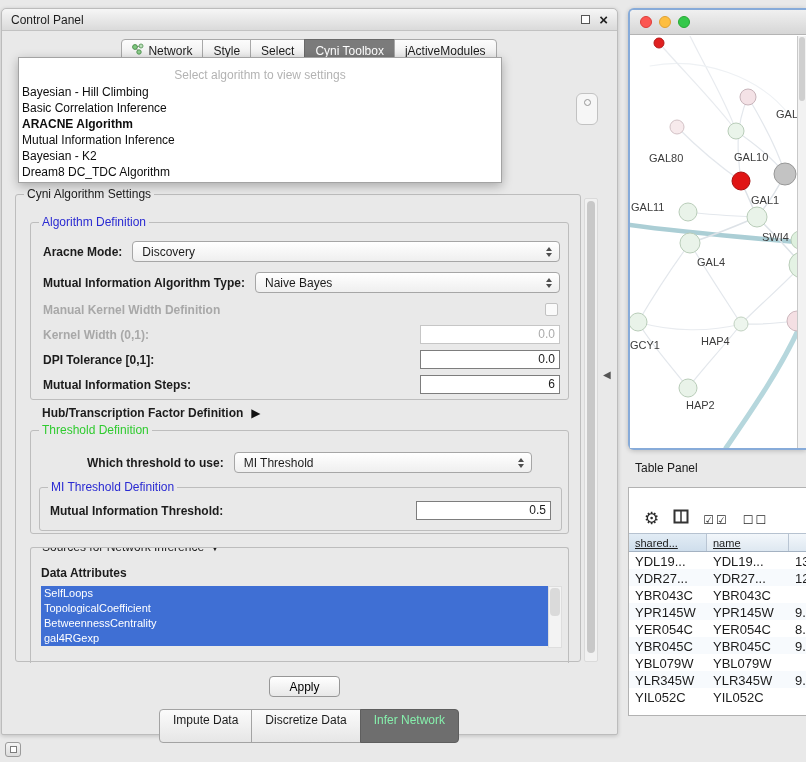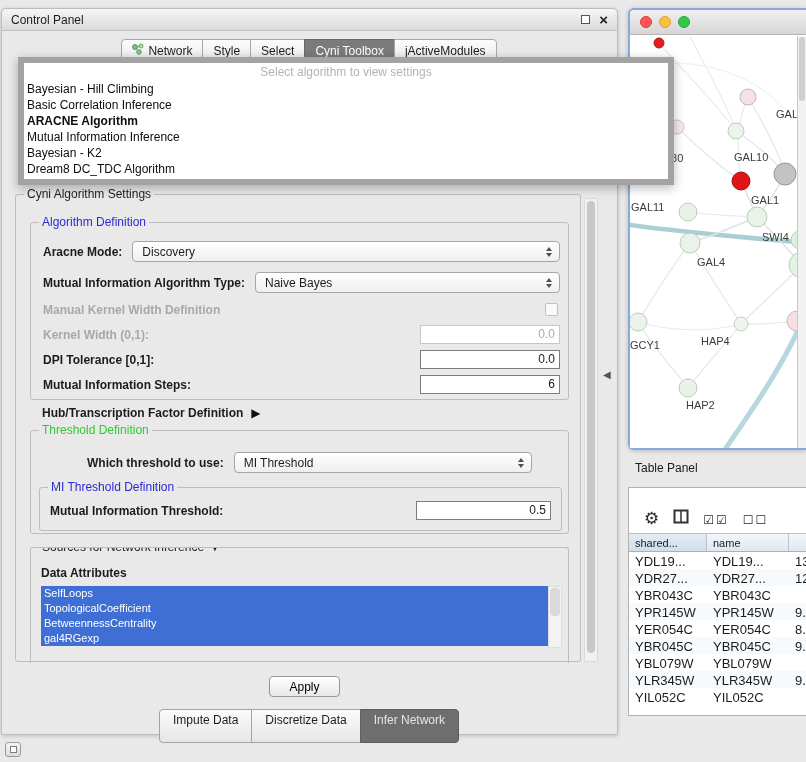--- a/index.html
+++ b/index.html
@@ -82,28 +82,28 @@
 
   #apply-btn { position:absolute; left:267px; top:667px; width:71px; height:21px;
     border:1px solid #979797; border-radius:4px; cursor:pointer;
     background:linear-gradient(#ffffff,#e8e8e8); font:12px "Liberation Sans",sans-serif; }
 
   .btabbar { position:absolute; left:0; right:0; top:700px; display:flex; justify-content:center; }
   .btab { padding:3px 13px 15px; border:1px solid #a3a3a3; margin-left:-1px; cursor:pointer;
     background:linear-gradient(#fbfbfb,#e6e6e6); }
   .btab:first-child { border-radius:4px 0 0 4px; }
   .btab:last-child { border-radius:0 4px 4px 0; }
-  .btab.selected { background:#6e6e6e; color:#e5e5e5; border-color:#5e5e5e; }
+  .btab.selected { background:#6e6e6e; color:#86efac; border-color:#5e5e5e; }
 
   .collapse-left { position:absolute; left:601px; top:360px; font-size:10px; color:#555; cursor:pointer; }
 
   
-  #algo-popup { position:absolute; left:18px; top:57px; width:656px; z-index:40;
-    background:#fff; border:6px solid #a3a3a3; box-shadow:0 3px 10px rgba(0,0,0,.28);
-    padding:1px 0 2px; }
+  #algo-popup { position:absolute; left:18px; top:57px; width:484px; z-index:40;
+    background:#fff; border:1px solid #a3a3a3; box-shadow:0 3px 10px rgba(0,0,0,.28);
+    padding:9px 0 2px; }
   .popup-placeholder { height:17px; line-height:17px; text-align:center; color:#b3b3b3; }
   .popup-item { height:16px; line-height:16px; padding-left:3px; color:#0d0d0d; cursor:pointer; }
   .popup-item.bold { font-weight:bold; }
 
   #combo-fragment { position:absolute; left:576px; top:93px; width:22px; height:32px;
     border:1px solid #c2c2c2; border-radius:6px; background:#f6f6f6; z-index:30; }
   #combo-fragment .dot { width:7px; height:7px; border:1.5px solid #979797; border-radius:50%; margin:5px auto 0; }
 
   
   #network-window { position:absolute; left:628px; top:8px; width:178px; height:442px;
@@ -127,21 +127,21 @@
   .tp-label { position:absolute; left:635px; top:461px; color:#1a1a1a; }
   #table-panel { position:absolute; left:628px; top:487px; width:178px; height:229px;
     background:#fff; border:1px solid #b2b2b2; border-right:none; overflow:hidden; }
   .tp-toolbar { height:45px; display:flex; align-items:flex-end; gap:14px;
     padding:0 0 6px 15px; background:#fff; }
   .tp-icon { color:#2b2b2b; cursor:pointer; }
   .tp-icon.gear { font-size:17px; line-height:16px; }
   .tp-icon.checks { font-size:12px; letter-spacing:2px; }
   .thead { display:flex; height:19px; border-top:1px solid #b6c2d0; border-bottom:1px solid #a4b2c2;
     background:linear-gradient(#f3f7fb,#dee8f1); font-size:11px; }
-  .hc { padding:3px 0 6px 6px; border-right:1px solid #b9c5d3; overflow:hidden; white-space:nowrap; cursor:pointer; }
+  .hc { padding:3px 0 6px 6px; border-right:1px solid #b9c5d3; overflow:hidden; white-space:nowrap; cursor:pointer;text-decoration:underline; }
   .hc.c0 { width:78px; background:linear-gradient(#e2ecf5,#cfdeec); }
   .hc.c1 { width:82px; }
   .hc.c2 { flex:1; border-right:none; }
   .tbody { font-size:13px; }
   .trow { display:flex; height:17px; cursor:pointer; }
   .trow:nth-child(even) { background:#f7fafd; }
   .tcell { padding:2px 0 0 6px; overflow:hidden; white-space:nowrap; }
   .tcell.c0 { width:78px; }
   .tcell.c1 { width:82px; }
   .tcell.c2 { flex:1; }

